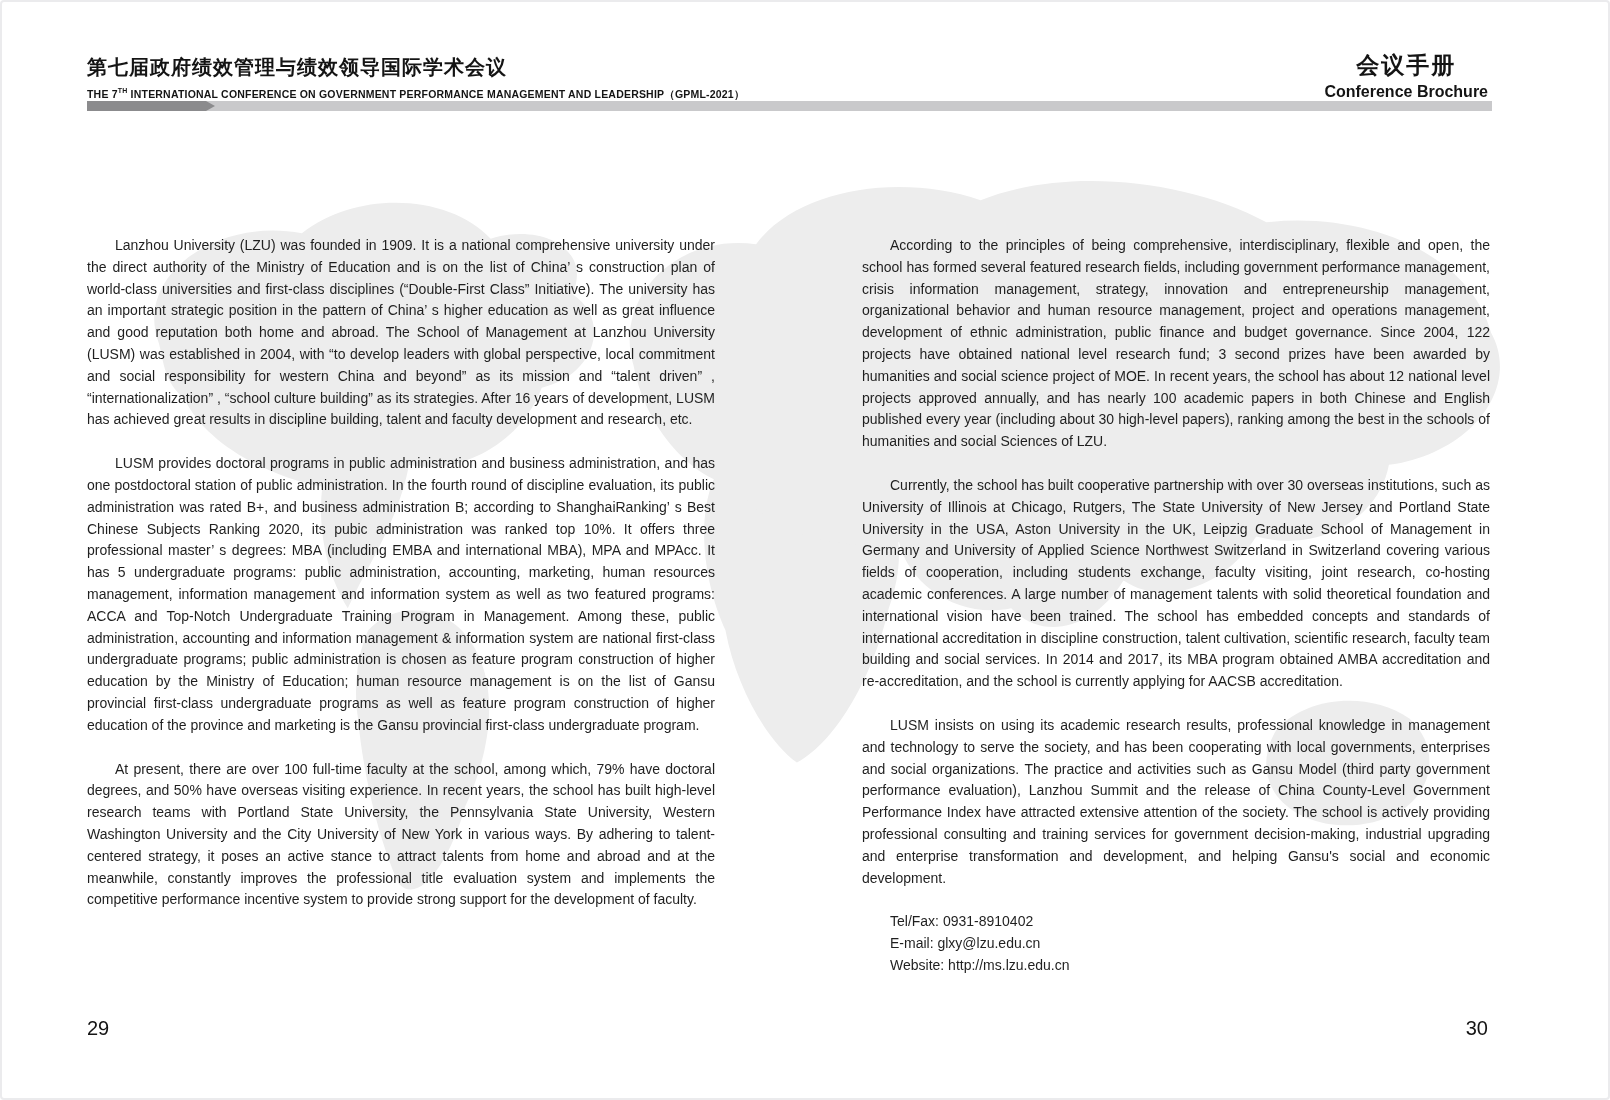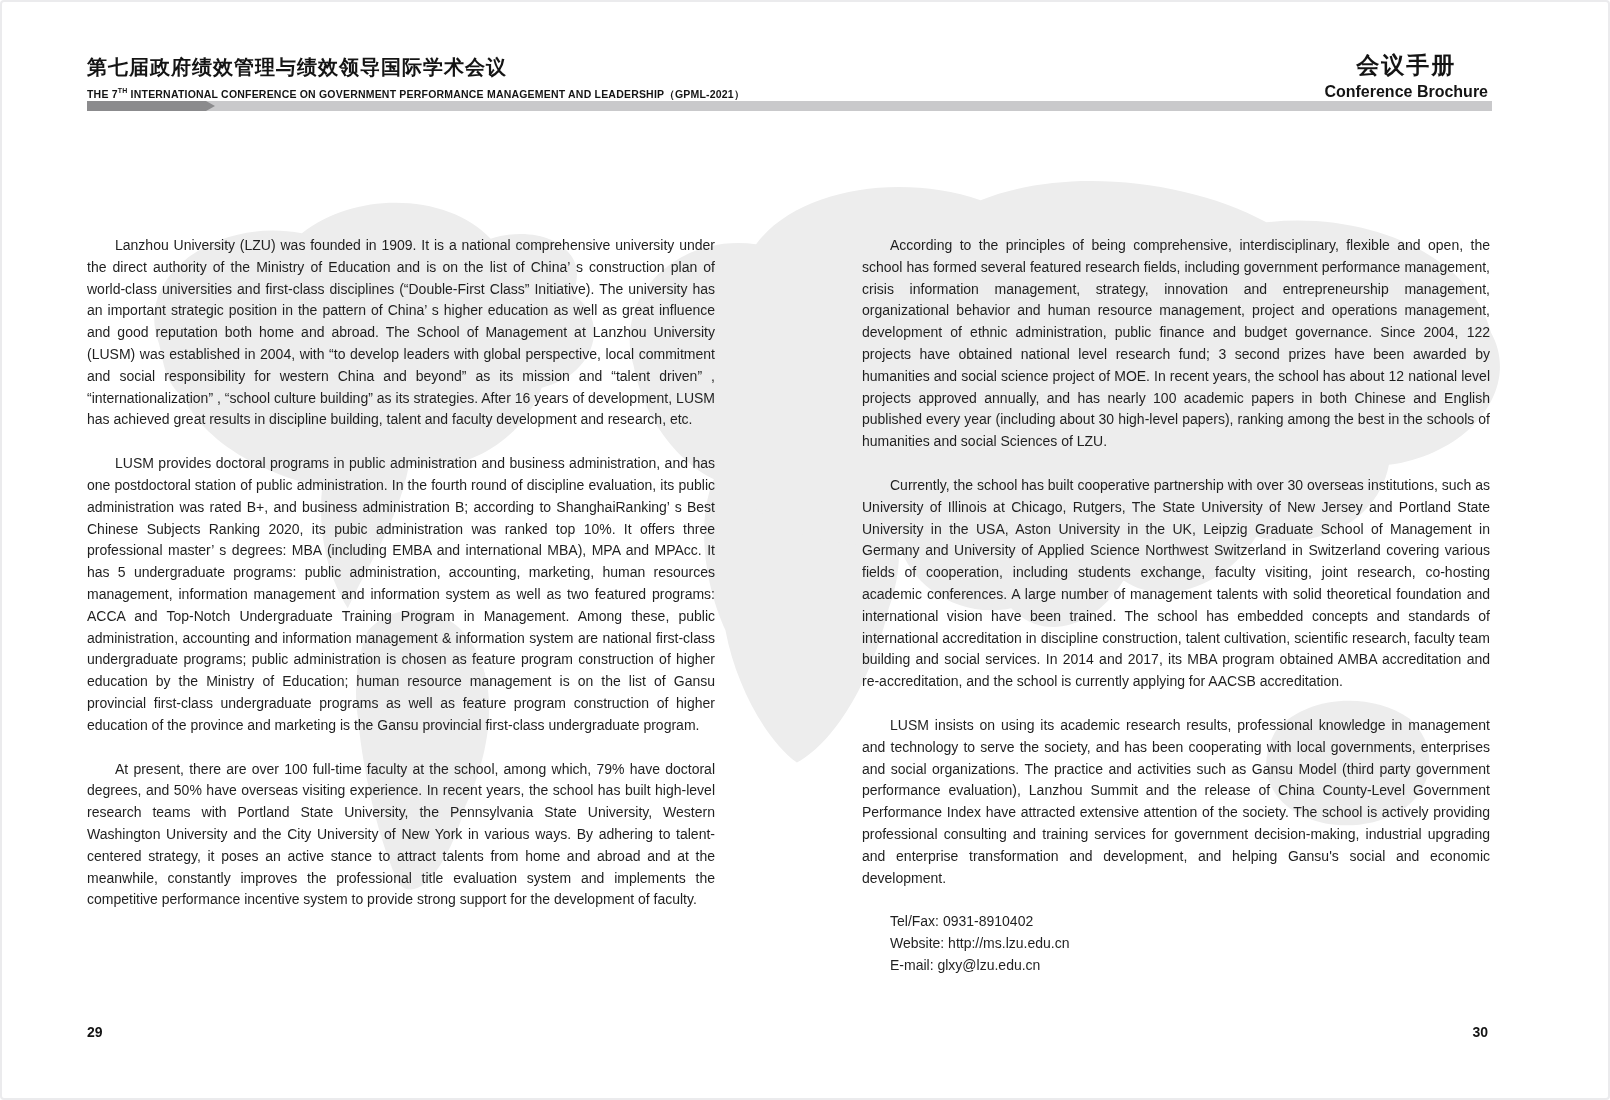--- a/index.html
+++ b/index.html
@@ -67,21 +67,21 @@
     font-size:14px;line-height:21.8px;text-align:justify;color:var(--text);
   }
   .col.left{left:85px;}
   .col.right{left:860px;}
   .col p{text-indent:2em;margin-bottom:22px;}
   .contact{margin-left:2em;line-height:21.8px;}
   .contact div{white-space:nowrap;}
   
   .page-num{
     position:absolute;bottom:58px;z-index:2;
-    font-size:14px;font-weight:bold;color:#141414;
+    font-size:20px;font-weight:normal;color:#141414;
   }
   .page-num.left{left:85px;}
   .page-num.right{right:120px;}
 </style>
 </head>
 <body>
 
 <div class="page">
 
   <svg class="watermark" viewBox="0 0 1450 780" preserveAspectRatio="none" aria-hidden="true">
@@ -122,21 +122,21 @@
     <p>LUSM provides doctoral programs in public administration and business administration, and has one postdoctoral station of public administration. In the fourth round of discipline evaluation, its public administration was rated B+, and business administration B; according to ShanghaiRanking’ s Best Chinese Subjects Ranking 2020, its pubic administration was ranked top 10%. It offers three professional master’ s degrees: MBA (including EMBA and international MBA), MPA and MPAcc. It has 5 undergraduate programs: public administration, accounting, marketing, human resources management, information management and information system as well as two featured programs: ACCA and Top-Notch Undergraduate Training Program in Management. Among these, public administration, accounting and information management &amp; information system are national first-class undergraduate programs; public administration is chosen as feature program construction of higher education by the Ministry of Education; human resource management is on the list of Gansu provincial first-class undergraduate programs as well as feature program construction of higher education of the province and marketing is the Gansu provincial first-class undergraduate program.</p>
     <p>At present, there are over 100 full-time faculty at the school, among which, 79% have doctoral degrees, and 50% have overseas visiting experience. In recent years, the school has built high-level research teams with Portland State University, the Pennsylvania State University, Western Washington University and the City University of New York in various ways. By adhering to talent-centered strategy, it poses an active stance to attract talents from home and abroad and at the meanwhile, constantly improves the professional title evaluation system and implements the competitive performance incentive system to provide strong support for the development of faculty.</p>
   </div>
 
   <div class="col right">
     <p>According to the principles of being comprehensive, interdisciplinary, flexible and open, the school has formed several featured research fields, including government performance management, crisis information management, strategy, innovation and entrepreneurship management, organizational behavior and human resource management, project and operations management, development of ethnic administration, public finance and budget governance. Since 2004, 122 projects have obtained national level research fund; 3 second prizes have been awarded by humanities and social science project of MOE. In recent years, the school has about 12 national level projects approved annually, and has nearly 100 academic papers in both Chinese and English published every year (including about 30 high-level papers), ranking among the best in the schools of humanities and social Sciences of LZU.</p>
     <p>Currently, the school has built cooperative partnership with over 30 overseas institutions, such as University of Illinois at Chicago, Rutgers, The State University of New Jersey and Portland State University in the USA, Aston University in the UK, Leipzig Graduate School of Management in Germany and University of Applied Science Northwest Switzerland in Switzerland covering various fields of cooperation, including students exchange, faculty visiting, joint research, co-hosting academic conferences. A large number of management talents with solid theoretical foundation and international vision have been trained. The school has embedded concepts and standards of international accreditation in discipline construction, talent cultivation, scientific research, faculty team building and social services. In 2014 and 2017, its MBA program obtained AMBA accreditation and re-accreditation, and the school is currently applying for AACSB accreditation.</p>
     <p>LUSM insists on using its academic research results, professional knowledge in management and technology to serve the society, and has been cooperating with local governments, enterprises and social organizations. The practice and activities such as Gansu Model (third party government performance evaluation), Lanzhou Summit and the release of China County-Level Government Performance Index have attracted extensive attention of the society. The school is actively providing professional consulting and training services for government decision-making, industrial upgrading and enterprise transformation and development, and helping Gansu's social and economic development.</p>
     <div class="contact">
       <div>Tel/Fax: 0931-8910402</div>
+      <div>E-mail: glxy@lzu.edu.cn</div>
       <div>Website: http://ms.lzu.edu.cn</div>
-      <div>E-mail: glxy@lzu.edu.cn</div>
     </div>
   </div>
 
   <div class="page-num left">29</div>
   <div class="page-num right">30</div>
 
 </div>
 
 </body></html>

